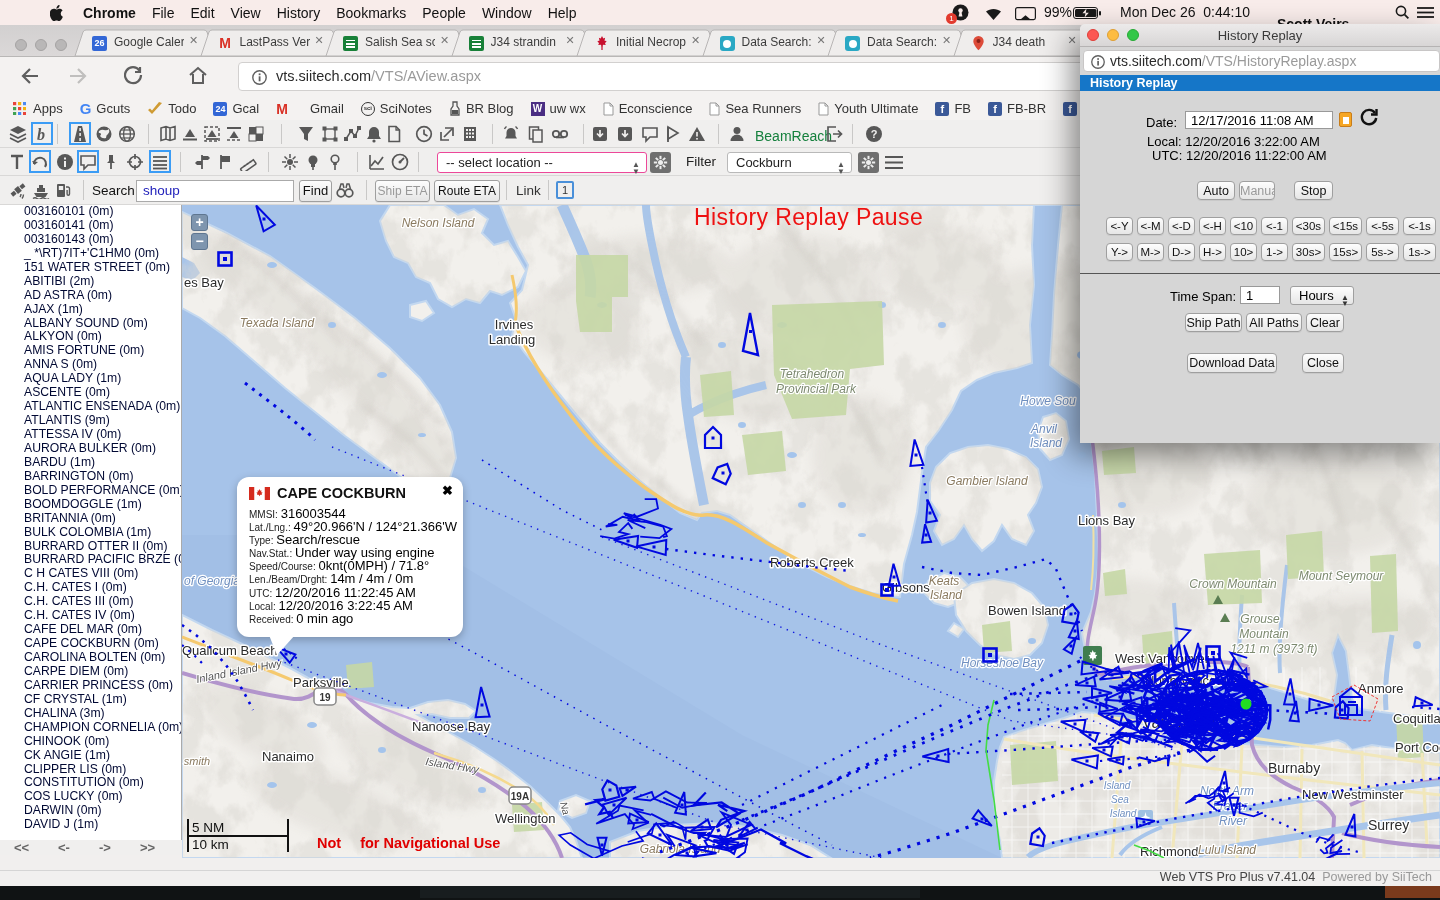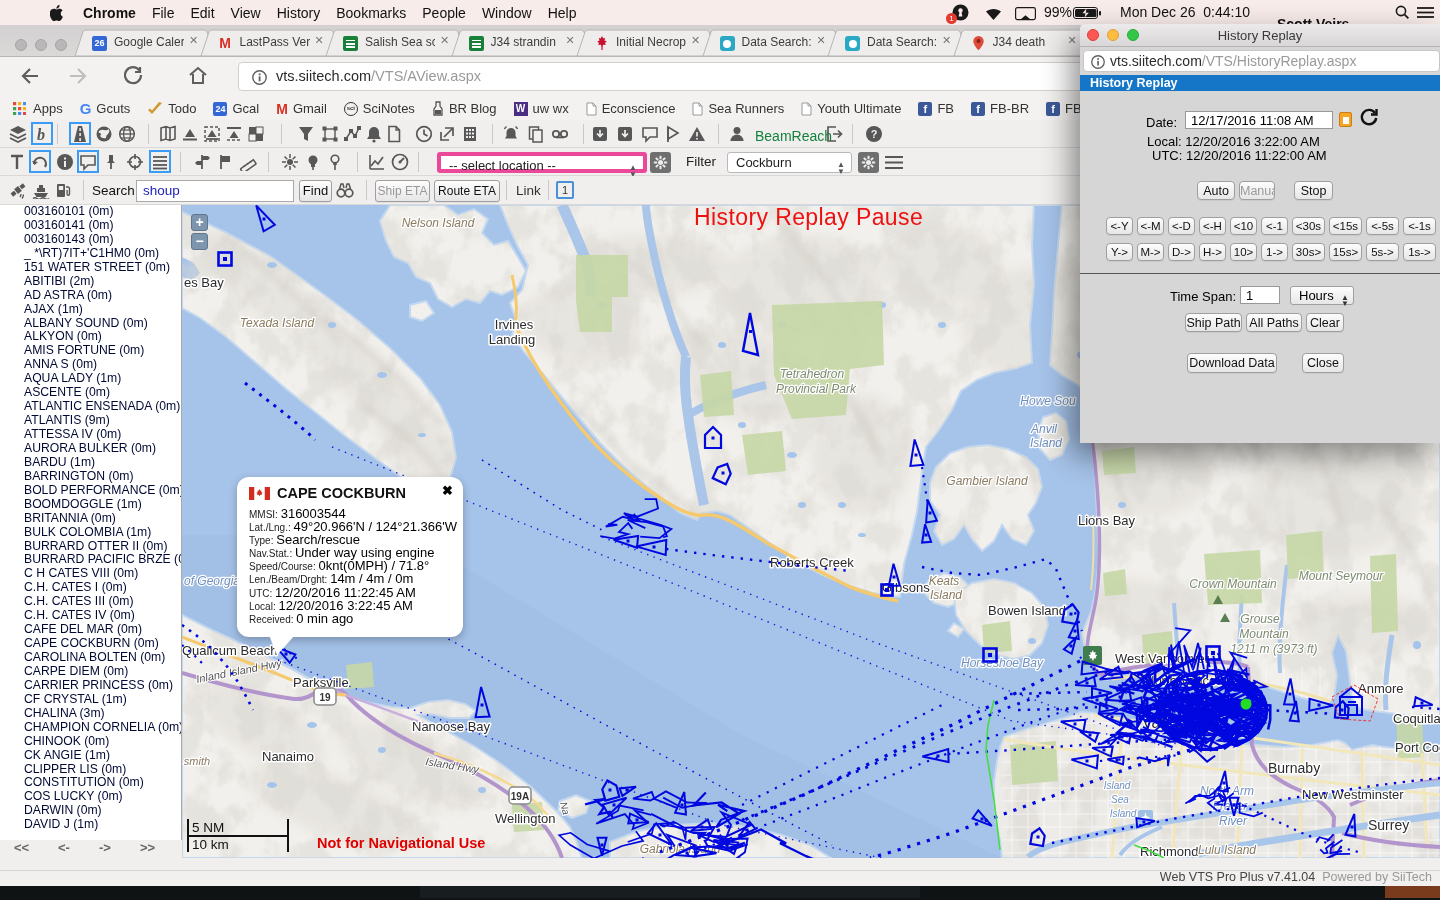--- a/index.html
+++ b/index.html
@@ -192,21 +192,21 @@
       <span style="margin-left:7px">Apps</span>
       <span style="margin-left:17px;color:#4285f4;font-weight:bold;font-size:15px">G</span>
       <span style="margin-left:5px">Gcuts</span>
       <svg style="margin-left:17px" width="16" height="13" viewBox="0 0 16 13">
         <path d="M1,8 L5,12 L15,1 L12,0 L5,8.5 L3,6.5 Z" fill="#cf9b33"></path>
       </svg>
       <span style="margin-left:5px">Todo</span>
       <span style="margin-left:17px;background:#3367d6;color:#fff;font-size:9px;font-weight:bold;width:14px;height:14px;border-radius:2px;display:inline-block;text-align:center;line-height:14px">24</span>
       <span style="margin-left:5px">Gcal</span>
       <span style="margin-left:17px;color:#d93025;font-weight:bold;font-size:14px">M</span>
-      <span style="margin-left:5px">Gmail</span>
+      <span style="margin-left:22px">Gmail</span>
       <span style="margin-left:17px;border:1.5px solid #333;border-radius:50%;width:14px;height:14px;display:inline-block;font-size:6px;text-align:center;line-height:11px;font-weight:bold;color:#333">sci</span>
       <span style="margin-left:5px">SciNotes</span>
       <svg style="margin-left:17px" width="12" height="15" viewBox="0 0 12 15">
         <path d="M4,1 h4 v4 l2,3 v6 h-8 v-6 l2,-3 Z" fill="none" stroke="#555" stroke-width="1.3"></path>
         <path d="M3,9 h6 v4 h-6 Z" fill="#555"></path>
       </svg>
       <span style="margin-left:5px">BR Blog</span>
       <span style="margin-left:17px;background:#4b2e83;color:#fff;font-size:10px;font-weight:bold;width:14px;height:14px;display:inline-block;text-align:center;line-height:14px">W</span>
       <span style="margin-left:5px">uw wx</span>
       <svg style="margin-left:17px" width="11" height="14" viewBox="0 0 11 14">
@@ -462,21 +462,21 @@
       </svg>
       <svg class="ic" style="left:391px;top:5px" width="18" height="18" viewBox="0 0 18 18">
         <circle cx="9" cy="9" r="7.5" fill="none" stroke="#575757" stroke-width="1.7"></circle>
         <path d="M9,9 L13,5" stroke="#575757" stroke-width="1.8"></path>
         <circle cx="9" cy="9" r="1.5" fill="#575757"></circle>
       </svg>
       <div class="sep" style="position:absolute;left:180px;top:4px"></div>
       <div class="sep" style="position:absolute;left:268px;top:4px"></div>
       <div class="sep" style="position:absolute;left:357px;top:4px"></div>
       <div class="sep" style="position:absolute;left:418px;top:4px"></div>
-      <div style="position:absolute;left:437px;top:4px;width:210px;height:21px;background:#fff;border:4px solid #ec4899;border-radius:3px;font-size:13px;color:#222;line-height:19px;padding-left:8px">-- select location --<span style="position:absolute;right:6px;top:2px;color:#555;font-size:8px">▲</span><span style="position:absolute;right:6px;top:9px;color:#555;font-size:8px">▼</span></div>
+      <div style="position:absolute;left:437px;top:4px;width:210px;height:21px;background:#fff;border:1px solid #ec4899;border-radius:3px;font-size:13px;color:#222;line-height:19px;padding-left:8px">-- select location --<span style="position:absolute;right:6px;top:2px;color:#555;font-size:8px">▲</span><span style="position:absolute;right:6px;top:9px;color:#555;font-size:8px">▼</span></div>
       <div style="position:absolute;left:650px;top:4px;width:21px;height:21px;background:#6f6f6f;border-radius:3px">
         <svg style="margin:3px" width="15" height="15" viewBox="0 0 18 18">
           <circle cx="9" cy="9" r="3" fill="#eee"></circle>
           <g stroke="#eee" stroke-width="2.4">
             <line x1="9" y1="1" x2="9" y2="5"></line>
             <line x1="9" y1="13" x2="9" y2="17"></line>
             <line x1="1" y1="9" x2="5" y2="9"></line>
             <line x1="13" y1="9" x2="17" y2="9"></line>
             <line x1="3.4" y1="3.4" x2="6.2" y2="6.2"></line>
             <line x1="11.8" y1="11.8" x2="14.6" y2="14.6"></line>
@@ -1177,21 +1177,21 @@
         <polygon points="94.2,442.1 107.7,457.7 113.4,449.5" fill="none" stroke="#0008e0" stroke-width="2"></polygon>
         <rect x="102.5" y="447.5" width="3" height="3" fill="#0008e0"></rect>
         <polyline points="96.0,440.0 108.0,448.0 118.0,456.0" fill="none" stroke="#0008e0" stroke-width="2" stroke-dasharray="2 5" opacity="1"></polyline>
         <polygon points="299.1,482.0 293.6,512.3 307.6,511.6" fill="none" stroke="#0008e0" stroke-width="2"></polygon>
         <rect x="298.5" y="498.5" width="3" height="3" fill="#0008e0"></rect>
         <polyline points="560.0,615.0 625.0,588.0 690.0,560.0 755.0,532.0 820.0,505.0 885.0,480.0 940.0,462.0" fill="none" stroke="#0008e0" stroke-width="2.8" stroke-dasharray="2.8 7.5" opacity="1"></polyline>
         <polyline points="505.0,650.0 570.0,625.0 640.0,598.0 710.0,570.0 780.0,543.0 850.0,517.0 912.0,496.0" fill="none" stroke="#0008e0" stroke-width="2.2" stroke-dasharray="2.2 7" opacity="1"></polyline>
         <polyline points="240.0,420.0 300.0,452.0 360.0,485.0 420.0,518.0 480.0,550.0 540.0,582.0 600.0,614.0 650.0,640.0" fill="none" stroke="#0008e0" stroke-width="1.5" stroke-dasharray="1.5 6" opacity="1"></polyline>
       </svg>
       <div class="redbig">History Replay Pause</div>
-      <div class="rednav">Not<span style="margin-left:4px">for</span> Navigational Use</div>
+      <div class="rednav">Not<span style="margin-left:19px">for</span> Navigational Use</div>
       <div class="zoomb" style="left:9px;top:9px">+</div>
       <div class="zoomb" style="left:9px;top:28px">−</div>
       <div class="scale" style="left:5px;top:614px;width:110px;height:36px">
 <div style="position:absolute;left:0;top:0;width:2px;height:33px;background:#111"></div>
 <div style="position:absolute;left:100px;top:0;width:2px;height:33px;background:#111"></div>
 <div style="position:absolute;left:0;top:16px;width:102px;height:2px;background:#111"></div>
 <div style="position:absolute;left:5px;top:1px">5 NM</div>
 <div style="position:absolute;left:5px;top:18px">10 km</div>
       </div>
       <div class="tooltip">

